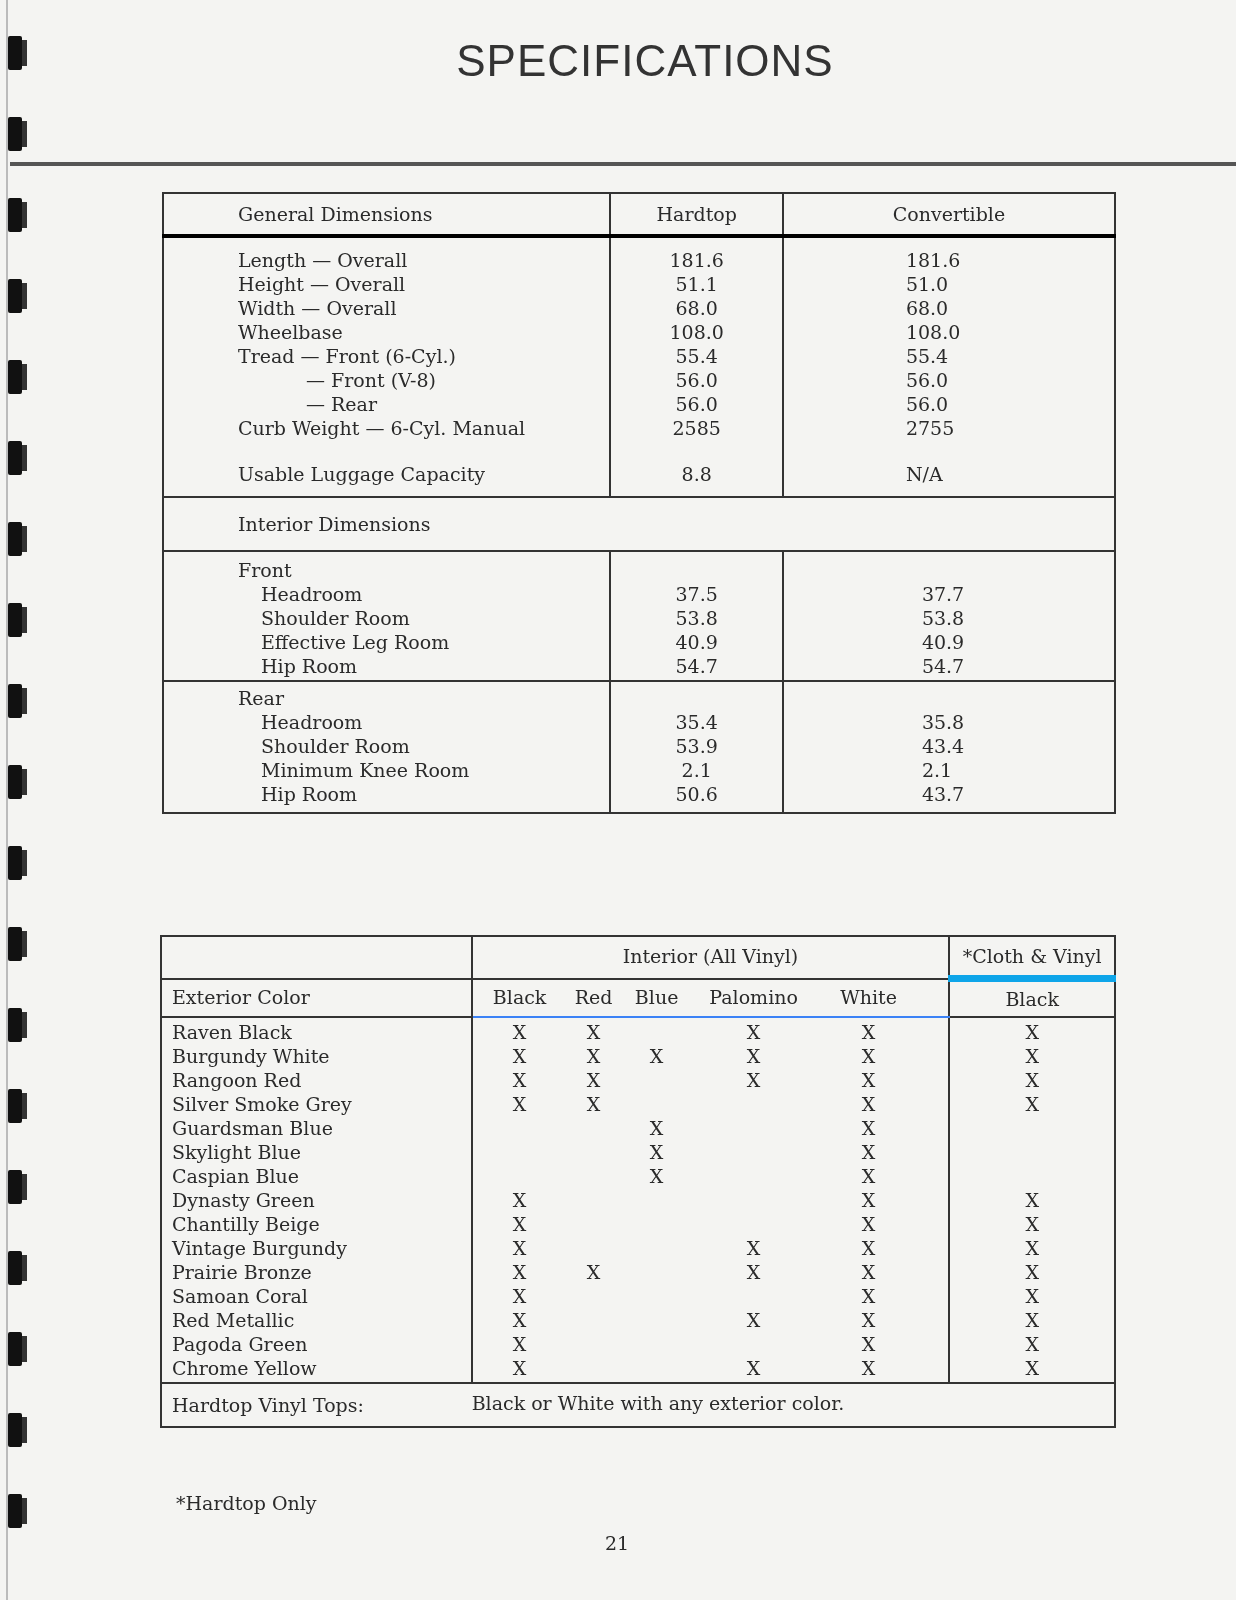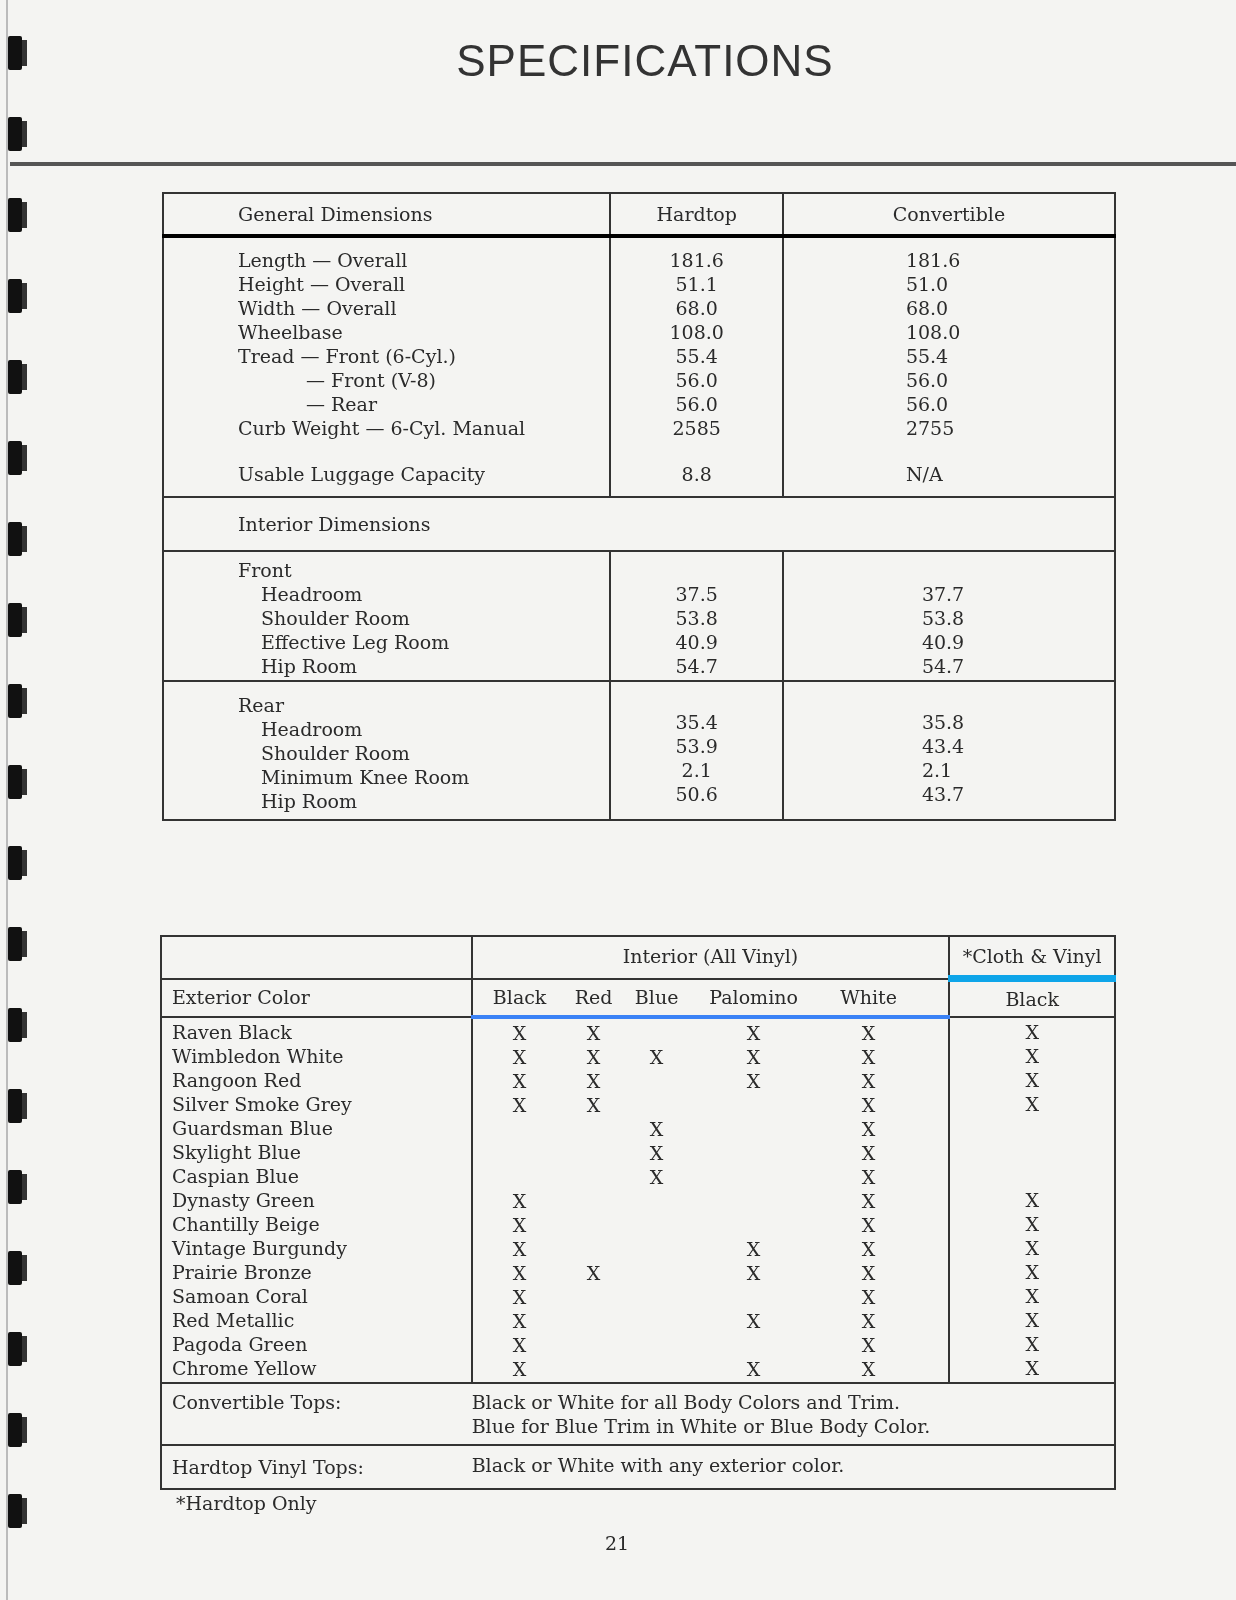--- a/index.html
+++ b/index.html
@@ -125,21 +125,21 @@
           <div class="line">54.7</div>
         </td>
     <td style="padding-top:30px;padding-left:138px;" id="front-conv">
           <div class="line">37.7</div>
           <div class="line">53.8</div>
           <div class="line">40.9</div>
           <div class="line">54.7</div>
         </td>
   </tr>
   <tr class="sep">
-    <td class="lbl" style="padding-top:11px;padding-bottom:6px;" id="rear-labels">
+    <td class="lbl" style="padding-top:4px;padding-bottom:6px;" id="rear-labels">
           <div class="line">Rear</div>
           <div class="line ind1">Headroom</div>
           <div class="line ind1">Shoulder Room</div>
           <div class="line ind1">Minimum Knee Room</div>
           <div class="line ind1">Hip Room</div>
         </td>
     <td class="num" style="padding-top:28px;" id="rear-hard">
           <div class="line">35.4</div>
           <div class="line">53.9</div>
           <div class="line">2.1</div>
@@ -162,27 +162,27 @@
       <col style="width:166px">
     </colgroup>
   <tbody>
   <tr>
     <td class="nob" style="height:36px;border-bottom:2px solid #333;"></td>
     <td class="num" style="line-height:38px;border-bottom:2px solid #333;">Interior (All Vinyl)</td>
     <td class="num" style="line-height:38px;border-bottom:7px solid #0ea5e9;white-space:nowrap;">*Cloth &amp; Vinyl</td>
   </tr>
   <tr>
     <td class="nob" style="padding-left:10px;line-height:34px;border-bottom:2px solid #333;">Exterior Color</td>
-    <td style="line-height:34px;border-bottom:4px solid #3b82f6;" id="vinyl-cols"><span class="x" style="width: 86px; margin-left: 4px;">Black</span><span class="x" style="width: 62px;">Red</span><span class="x" style="width: 64px;">Blue</span><span class="x" style="width: 130px;">Palomino</span><span class="x" style="width: 100px;">White</span></td>
+    <td style="line-height:34px;border-bottom:2px solid #3b82f6;" id="vinyl-cols"><span class="x" style="width: 86px; margin-left: 4px;">Black</span><span class="x" style="width: 62px;">Red</span><span class="x" style="width: 64px;">Blue</span><span class="x" style="width: 130px;">Palomino</span><span class="x" style="width: 100px;">White</span></td>
     <td class="num" style="line-height:34px;border-bottom:2px solid #333;">Black</td>
   </tr>
   <tr>
     <td class="nob" style="padding-left:10px;padding-top:2px;padding-bottom:2px;margin-top:24px;" id="trim-colors">
           <div class="line">Raven Black</div>
-          <div class="line">Wimbledon White</div>
+          <div class="line">Burgundy White</div>
           <div class="line">Rangoon Red</div>
           <div class="line">Silver Smoke Grey</div>
           <div class="line">Guardsman Blue</div>
           <div class="line">Skylight Blue</div>
           <div class="line">Caspian Blue</div>
           <div class="line">Dynasty Green</div>
           <div class="line">Chantilly Beige</div>
           <div class="line">Vintage Burgundy</div>
           <div class="line">Prairie Bronze</div>
           <div class="line">Samoan Coral</div>
@@ -219,27 +219,20 @@
           <div class="line">X</div>
           <div class="line">X</div>
           <div class="line">X</div>
           <div class="line">X</div>
           <div class="line">X</div>
           <div class="line">X</div>
           <div class="line">X</div>
         </td>
   </tr>
   <tr class="sep">
-    <td class="nob" style="padding-left:10px;line-height:36px;">Convertible Tops:</td>
-    <td colspan="2" class="nob" style="padding-left:0;padding-top:6px;padding-bottom:6px;line-height:24px;">
-      <div>Black or White for all Body Colors and Trim.</div>
-      <div>Blue for Blue Trim in White or Blue Body Color.</div>
-    </td>
-  </tr>
-  <tr class="sep">
     <td class="nob" style="padding-left:10px;height:38px;line-height:42px;">Hardtop Vinyl Tops:</td>
     <td colspan="2" class="nob" style="line-height:38px;">Black or White with any exterior color.</td>
   </tr>
 </tbody>
   </table>
 
 <div class="foot" style="left:176px;top:1492px;">*Hardtop Only</div>
 <div class="foot" style="left:605px;top:1532px;">21</div>
 
 </body></html>

